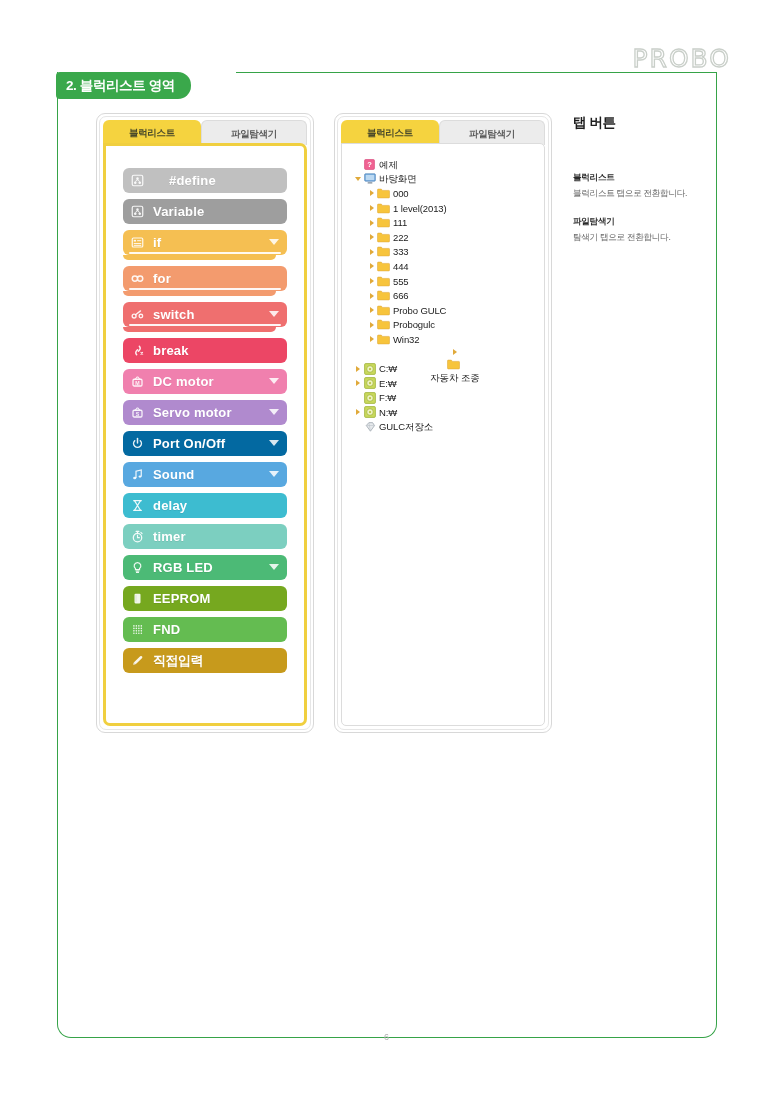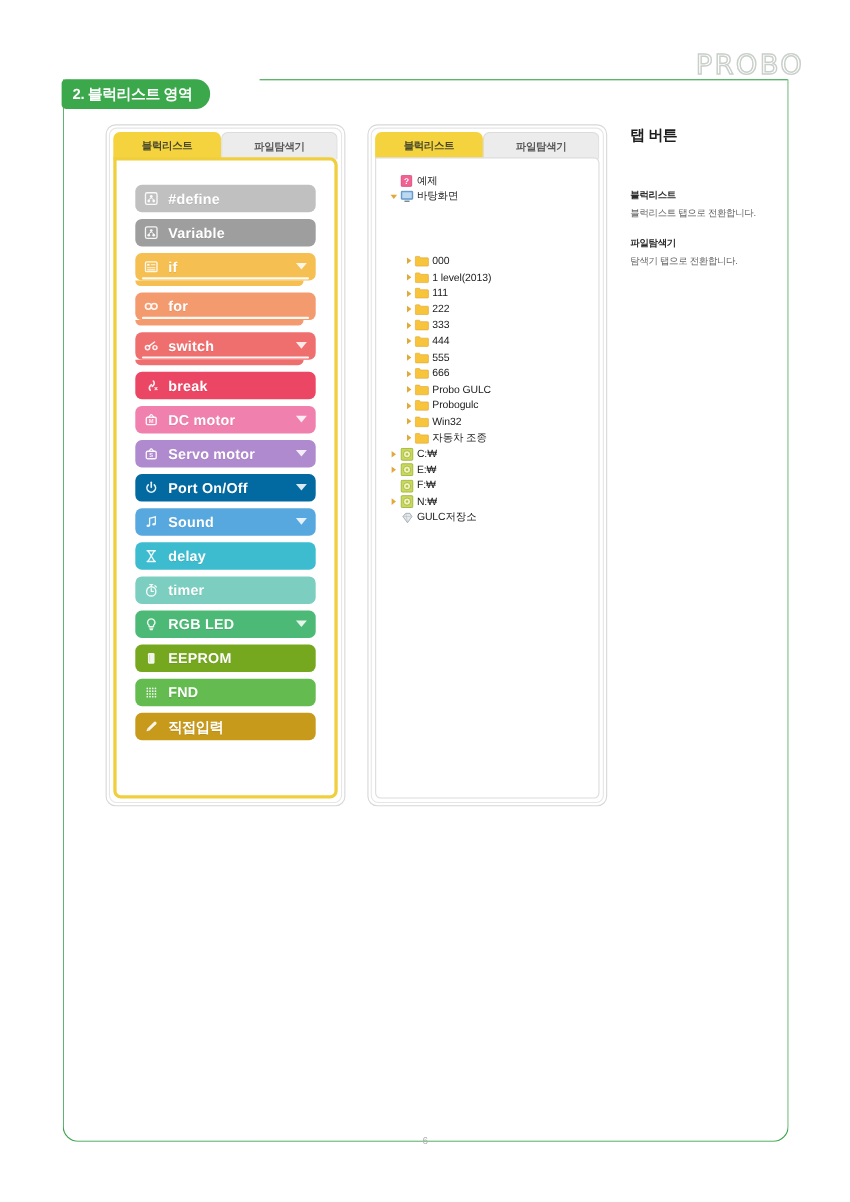--- a/index.html
+++ b/index.html
@@ -321,21 +321,21 @@
 
 <div class="panel" id="block-panel">
   <div class="panel-outer"></div>
   <div class="panel-inner"></div>
   <div class="tabs" id="block-tabs">
       <div class="tab active"><span>블럭리스트</span></div>
       <div class="tab inactive"><span>파일탐색기</span></div>
     </div>
   <div class="tab-body">
     <div class="block-list" id="block-list">
-        <div class="block" style="background: rgb(192, 192, 192);">
+        <div class="block" style="background: rgb(192, 192, 192); gap: 16px;">
           <span class="bicon">
             <svg width="15" height="15" viewBox="0 0 20 20">
               <rect x="3" y="3" width="14" height="14" rx="2" fill="none" stroke="rgba(255,255,255,0.9)" stroke-width="1.6"></rect>
               <circle cx="10" cy="7.5" r="1.7" fill="rgba(255,255,255,0.9)"></circle>
               <circle cx="7" cy="13" r="1.7" fill="rgba(255,255,255,0.9)"></circle>
               <circle cx="13" cy="13" r="1.7" fill="rgba(255,255,255,0.9)"></circle>
               <path d="M10 9.2 L7 11.3 M10 9.2 L13 11.3" stroke="rgba(255,255,255,0.9)" stroke-width="1.2"></path>
             </svg>
           </span>
           <span class="blabel">#define</span>
@@ -537,21 +537,21 @@
           </span>
           <span class="ticon">
             <svg width="12" height="11" viewBox="0 0 18 16">
               <rect x="1" y="1" width="16" height="11" rx="1.2" fill="#6fa8dc" stroke="#4a7fb5" stroke-width="1"></rect>
               <rect x="2.6" y="2.5" width="12.8" height="8" fill="#bcd9f2"></rect>
               <path d="M5.5 14.6h7" stroke="#7d8a97" stroke-width="2"></path>
             </svg>
           </span>
           <span class="tlabel">바탕화면</span>
         </div>
-        <div class="tree-row" style="padding-left: 24px; margin-top: 44px;">
+        <div class="tree-row" style="padding-left: 24px;">
           <span class="arrow">
             <i></i>
           </span>
           <span class="ticon">
             <svg width="13" height="11" viewBox="0 0 18 15">
               <path d="M0.7 2.4 a1 1 0 0 1 1-1 H6 l1.5 1.8 H16.3 a1 1 0 0 1 1 1 V12.6 a1 1 0 0 1-1 1 H1.7 a1 1 0 0 1-1-1 z" fill="#f7c43c" stroke="#e0a93a" stroke-width="0.8"></path>
             </svg>
           </span>
           <span class="tlabel">000</span>
         </div>
@@ -658,21 +658,21 @@
           <span class="arrow">
             <i></i>
           </span>
           <span class="ticon">
             <svg width="13" height="11" viewBox="0 0 18 15">
               <path d="M0.7 2.4 a1 1 0 0 1 1-1 H6 l1.5 1.8 H16.3 a1 1 0 0 1 1 1 V12.6 a1 1 0 0 1-1 1 H1.7 a1 1 0 0 1-1-1 z" fill="#f7c43c" stroke="#e0a93a" stroke-width="0.8"></path>
             </svg>
           </span>
           <span class="tlabel">Win32</span>
         </div>
-        <div class="tree-row" style="padding-left: 24px;">
+        <div class="tree-row" style="padding-left: 24px; flex-direction: column;">
           <span class="arrow">
             <i></i>
           </span>
           <span class="ticon">
             <svg width="13" height="11" viewBox="0 0 18 15">
               <path d="M0.7 2.4 a1 1 0 0 1 1-1 H6 l1.5 1.8 H16.3 a1 1 0 0 1 1 1 V12.6 a1 1 0 0 1-1 1 H1.7 a1 1 0 0 1-1-1 z" fill="#f7c43c" stroke="#e0a93a" stroke-width="0.8"></path>
             </svg>
           </span>
           <span class="tlabel">자동차 조종</span>
         </div>

